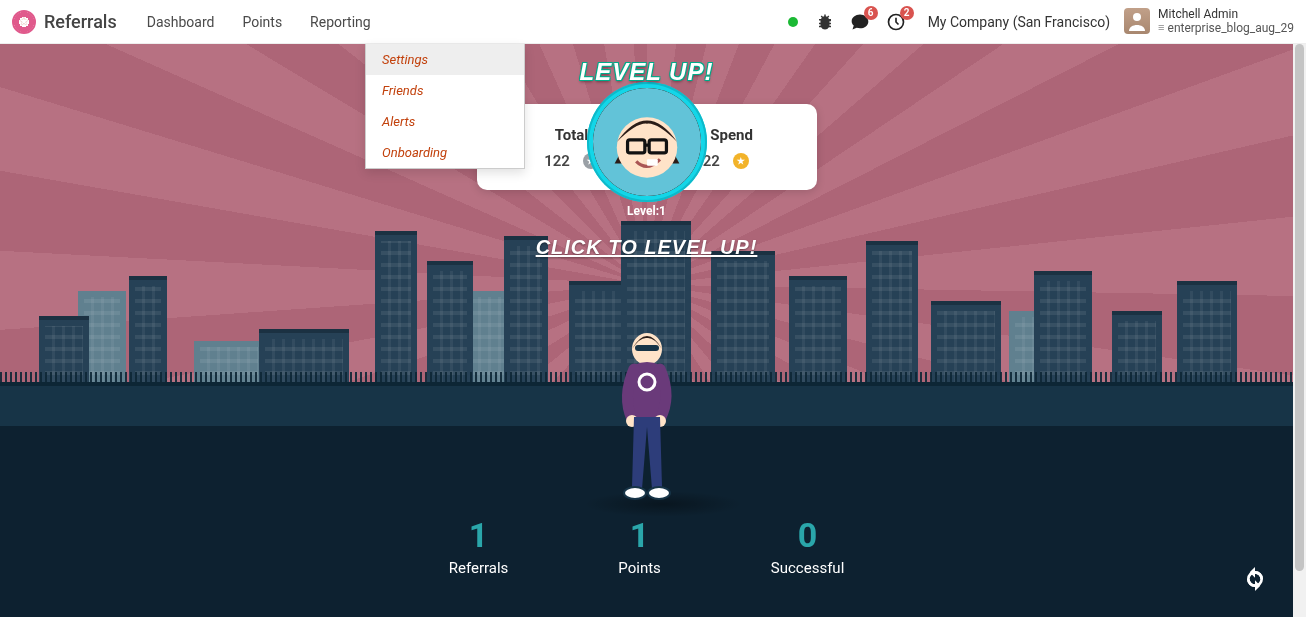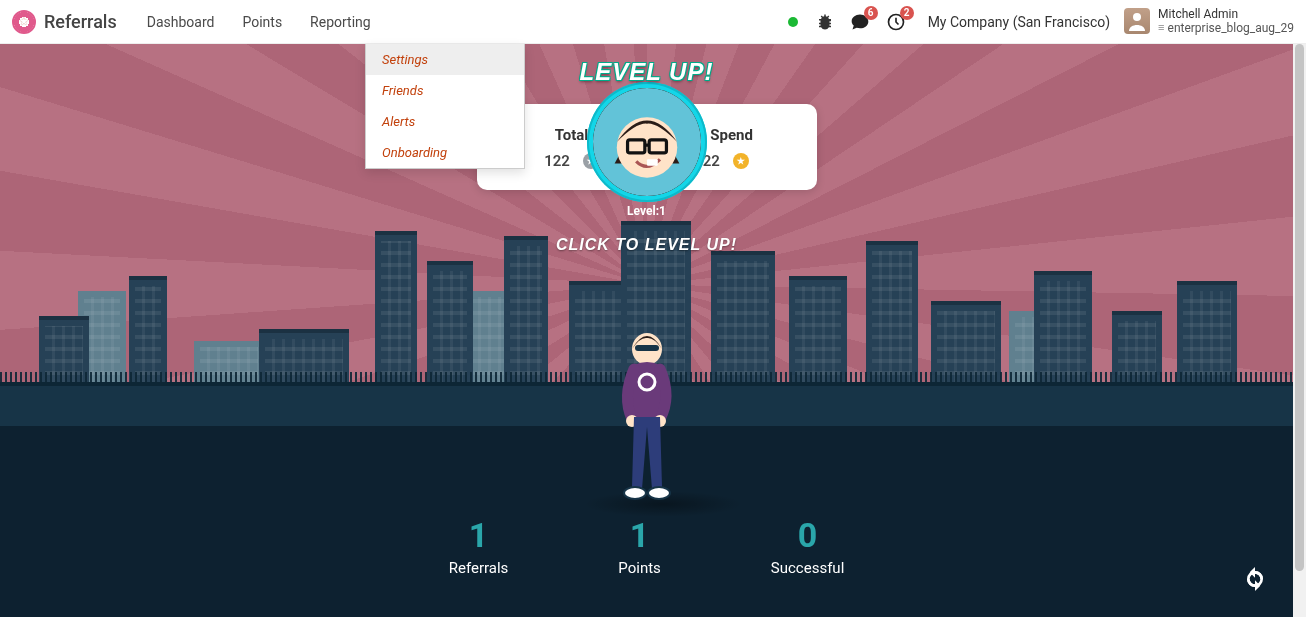--- a/index.html
+++ b/index.html
@@ -169,22 +169,22 @@
     z-index:7; text-transform:uppercase;
   }
   .leveltxt {
     position:absolute; left:50%; top:160px; transform:translateX(-50%);
     color:#fff; font-weight:700; font-size:12px; z-index:6;
   }
   .clickhint {
     position:absolute; left:50%; top:192px; transform:translateX(-50%);
     font-family: "Comic Sans MS","Arial Black",sans-serif;
     font-weight:900; font-style:italic; letter-spacing:1px;
-    color:#fff; font-size:16px; text-shadow:0 1px 2px rgba(0,0,0,.4);
-    z-index:6; text-transform:uppercase;
+    color:#fff; font-size:20px; text-shadow:0 1px 2px rgba(0,0,0,.4);
+    z-index:6; text-transform:uppercase;text-decoration:underline;
   }
 
   
   .character {
     position:absolute; left:50%; transform:translateX(-50%); bottom:110px;
     width:70px; height:180px; z-index:5;
   }
   .shadow {
     position:absolute; left:50%; transform:translateX(-40%); bottom:100px;
     width:160px; height:26px; border-radius:50%;

